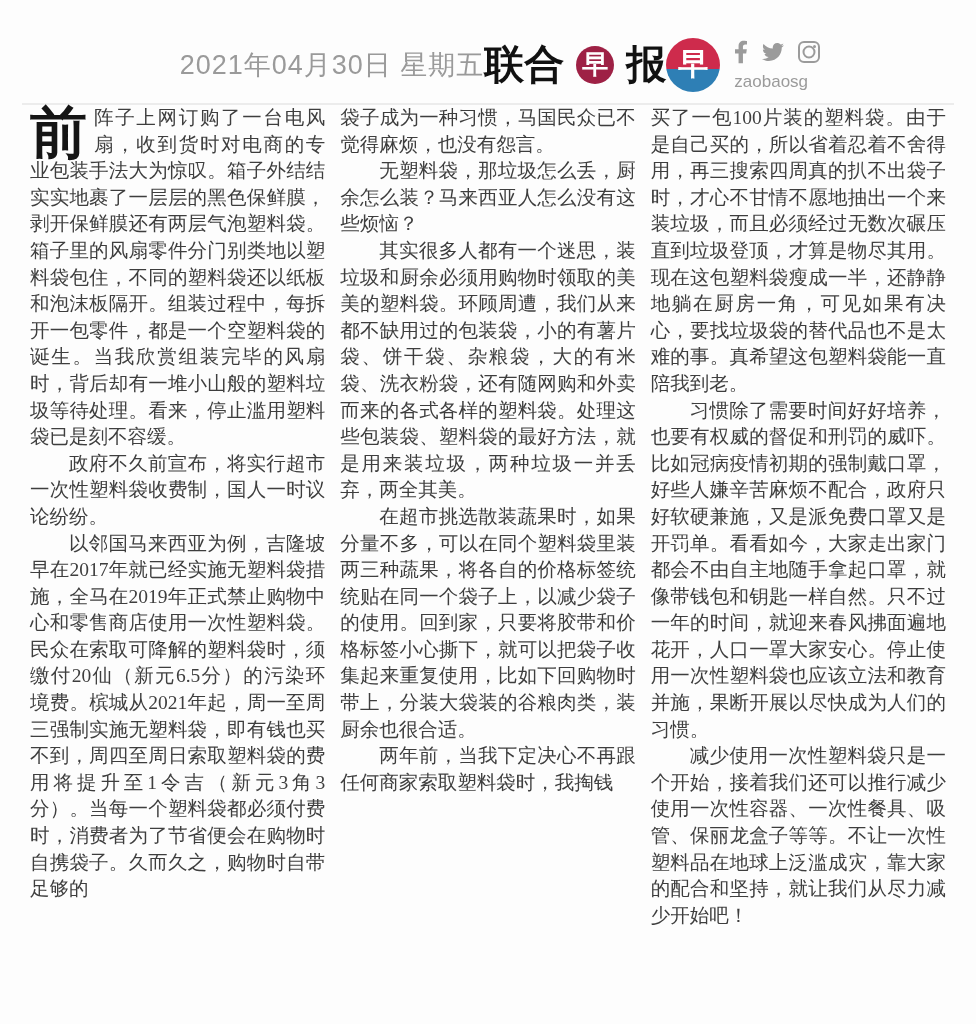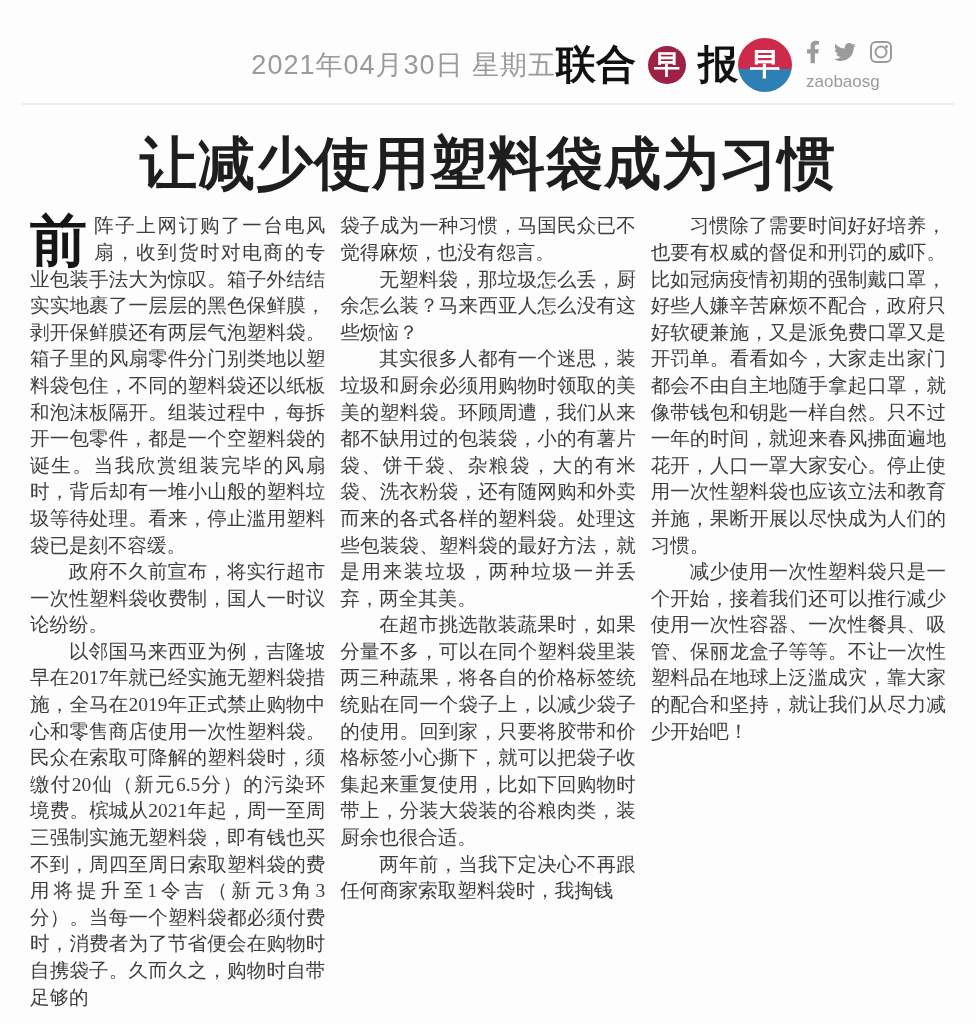--- a/index.html
+++ b/index.html
@@ -10,21 +10,21 @@
     height: 1024px;
     margin: 0 auto;
     background: #fdfdfd;
     overflow: hidden;
     font-family: "Liberation Serif", "DejaVu Serif", serif;
   }
   
   .masthead {
     display: flex;
     align-items: center;
-    justify-content: flex-end;
+    justify-content: center;
     padding: 26px 84px 0 108px;
     height: 103px;
   }
   .date {
     font-family: "Liberation Sans", "DejaVu Sans", sans-serif;
     font-size: 27px;
     color: #9a9a9a;
     letter-spacing: 1px;
     white-space: nowrap;
   }
@@ -162,37 +162,37 @@
           </span>
           <span class="insta-icon"></span>
         </div>
         <div class="handle">zaobaosg</div>
       </div>
     </div>
   </header>
 
   <hr class="divider">
 
-  <h1 class="headline">让减少使用塑料袋成为习惯</h1>
 
   <section class="columns">
 
     <div class="col">
       <p class="para"><span class="dropcap">前</span><span>阵子上网订购了一台电风扇，收到货时对电商的专业包装手法大为惊叹。箱子外结结实实地裹了一层层的黑色保鲜膜，剥开保鲜膜还有两层气泡塑料袋。箱子里的风扇零件分门别类地以塑料袋包住，不同的塑料袋还以纸板和泡沫板隔开。组装过程中，每拆开一包零件，都是一个空塑料袋的诞生。当我欣赏组装完毕的风扇时，背后却有一堆小山般的塑料垃圾等待处理。看来，停止滥用塑料袋已是刻不容缓。</span></p>
       <p class="para indent">政府不久前宣布，将实行超市一次性塑料袋收费制，国人一时议论纷纷。</p>
       <p class="para indent">以邻国马来西亚为例，吉隆坡早在2017年就已经实施无塑料袋措施，全马在2019年正式禁止购物中心和零售商店使用一次性塑料袋。民众在索取可降解的塑料袋时，须缴付20仙（新元6.5分）的污染环境费。槟城从2021年起，周一至周三强制实施无塑料袋，即有钱也买不到，周四至周日索取塑料袋的费用将提升至1令吉（新元3角3分）。当每一个塑料袋都必须付费时，消费者为了节省便会在购物时自携袋子。久而久之，购物时自带足够的</p>
     </div>
 
     <div class="col">
       <p class="para">袋子成为一种习惯，马国民众已不觉得麻烦，也没有怨言。</p>
       <p class="para indent">无塑料袋，那垃圾怎么丢，厨余怎么装？马来西亚人怎么没有这些烦恼？</p>
       <p class="para indent">其实很多人都有一个迷思，装垃圾和厨余必须用购物时领取的美美的塑料袋。环顾周遭，我们从来都不缺用过的包装袋，小的有薯片袋、饼干袋、杂粮袋，大的有米袋、洗衣粉袋，还有随网购和外卖而来的各式各样的塑料袋。处理这些包装袋、塑料袋的最好方法，就是用来装垃圾，两种垃圾一并丢弃，两全其美。</p>
       <p class="para indent">在超市挑选散装蔬果时，如果分量不多，可以在同个塑料袋里装两三种蔬果，将各自的价格标签统统贴在同一个袋子上，以减少袋子的使用。回到家，只要将胶带和价格标签小心撕下，就可以把袋子收集起来重复使用，比如下回购物时带上，分装大袋装的谷粮肉类，装厨余也很合适。</p>
       <p class="para indent">两年前，当我下定决心不再跟任何商家索取塑料袋时，我掏钱</p>
     </div>
 
     <div class="col">
+      <p class="para">买了一包100片装的塑料袋。由于是自己买的，所以省着忍着不舍得用，再三搜索四周真的扒不出袋子时，才心不甘情不愿地抽出一个来装垃圾，而且必须经过无数次碾压直到垃圾登顶，才算是物尽其用。现在这包塑料袋瘦成一半，还静静地躺在厨房一角，可见如果有决心，要找垃圾袋的替代品也不是太难的事。真希望这包塑料袋能一直陪我到老。</p>
       <p class="para indent">习惯除了需要时间好好培养，也要有权威的督促和刑罚的威吓。比如冠病疫情初期的强制戴口罩，好些人嫌辛苦麻烦不配合，政府只好软硬兼施，又是派免费口罩又是开罚单。看看如今，大家走出家门都会不由自主地随手拿起口罩，就像带钱包和钥匙一样自然。只不过一年的时间，就迎来春风拂面遍地花开，人口一罩大家安心。停止使用一次性塑料袋也应该立法和教育并施，果断开展以尽快成为人们的习惯。</p>
       <p class="para indent">减少使用一次性塑料袋只是一个开始，接着我们还可以推行减少使用一次性容器、一次性餐具、吸管、保丽龙盒子等等。不让一次性塑料品在地球上泛滥成灾，靠大家的配合和坚持，就让我们从尽力减少开始吧！</p>
     </div>
 
   </section>
 </div>
 
 </body></html>

